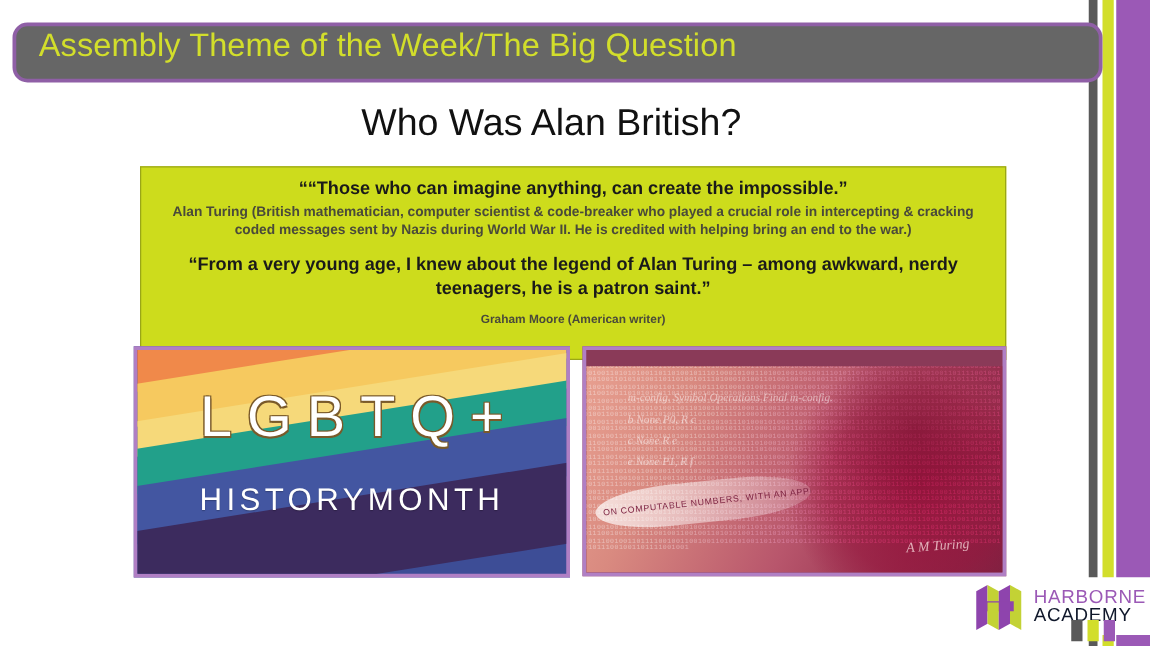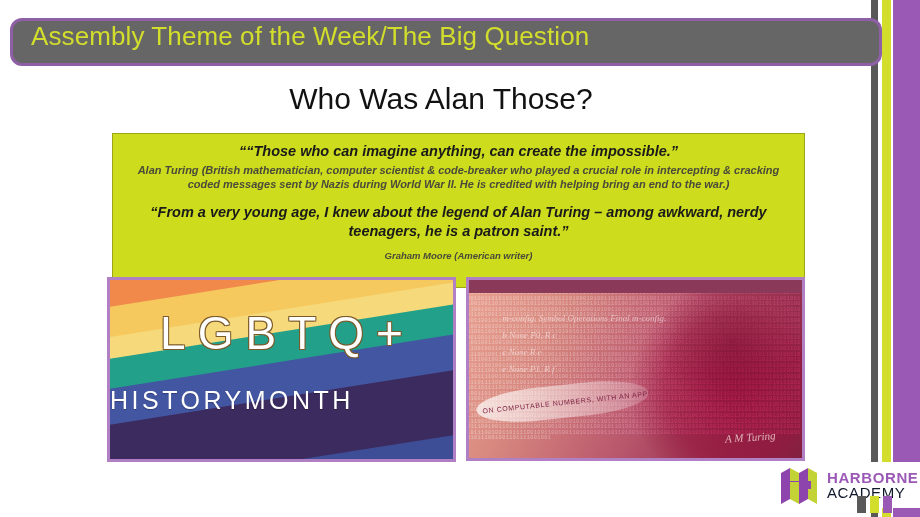--- a/index.html
+++ b/index.html
@@ -75,21 +75,20 @@
     left: 112px;
     top: 133px;
     width: 693px;
     height: 155px;
     background: #cddc1c;
     border: 1px solid #9aa617;
     box-sizing: border-box;
     padding: 6px 14px 0 14px;
     text-align: center;
     color: #1a1a1a;
-    font-style: italic;
   }
   .q1-main {
     font-size: 14.5px;
     font-weight: 700;
     line-height: 1.25;
     margin-top: 2px;
   }
   .q1-attr {
     font-size: 11px;
     font-weight: 700;
@@ -165,21 +164,21 @@
     letter-spacing: 12px;
     text-shadow: -1px -1px 0 #7a5a2a, 1px -1px 0 #7a5a2a, -1px 1px 0 #7a5a2a, 1px 1px 0 #7a5a2a;
     line-height: 1;
     padding-left: 12px;
   }
   .lg-bottom {
     position: absolute;
     left: 0; right: 0;
     top: 106px;
     display: flex;
-    justify-content: flex-start;
+    justify-content: center;
     color: #ffffff;
     font-size: 25px;
     letter-spacing: 3.5px;
     font-weight: 400;
     text-shadow: 0 1px 1px rgba(0,0,0,0.25);
   }
 
   
   .bin-wrap {
     position: absolute;
@@ -270,21 +269,21 @@
   }
   .logo-words {
     display: flex;
     flex-direction: column;
     line-height: 1.02;
   }
   .logo-l1 {
     font-size: 15px;
     letter-spacing: 0.6px;
     color: #9b59b6;
-    font-weight: 700;
+    font-weight: 400;
     text-align: right;
   }
   .logo-l2 {
     font-size: 15px;
     letter-spacing: 0.6px;
     color: #0f172a;
     font-weight: 400;
   }
 
   
@@ -305,21 +304,21 @@
 
 <div class="stripe stripe-gray"></div>
 <div class="stripe stripe-lime"></div>
 <div class="stripe stripe-purple"></div>
 <div class="stripe-notch"></div>
 
 <div class="title-bar">
   <div class="title-text">Assembly Theme of the Week/The Big Question</div>
 </div>
 
-<div class="main-heading">Who Was Alan Those?</div>
+<div class="main-heading">Who Was Alan British?</div>
 
 <div class="quote-box">
   <div class="q1-main">““Those who can imagine anything, can create the impossible.”</div>
   <div class="q1-attr">Alan Turing (British mathematician, computer scientist &amp; code-breaker who played a crucial role in intercepting &amp; cracking coded messages sent by Nazis during World War II. He is credited with helping bring an end to the war.)</div>
   <div class="q2-main">“From a very young age, I knew about the legend of Alan Turing – among awkward, nerdy teenagers, he is a patron saint.”</div>
   <div class="q2-attr">Graham Moore (American writer)</div>
 </div>
 
 <div class="img-lgbtq">
   <div class="rb-wrap">

